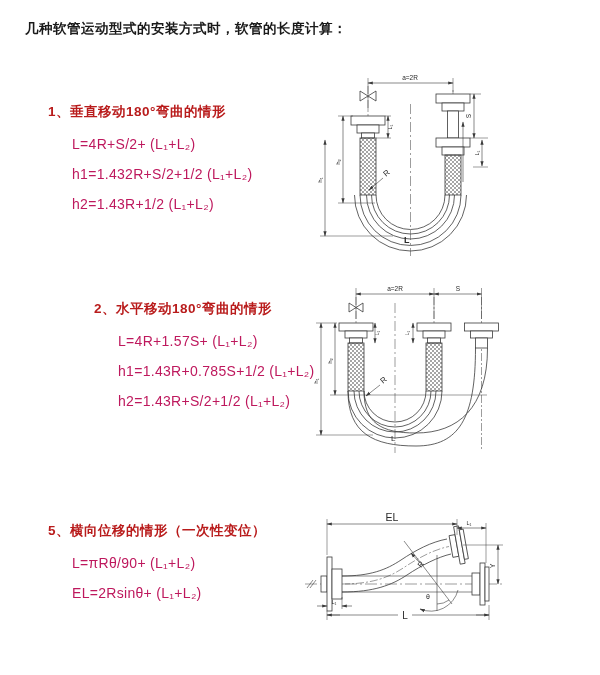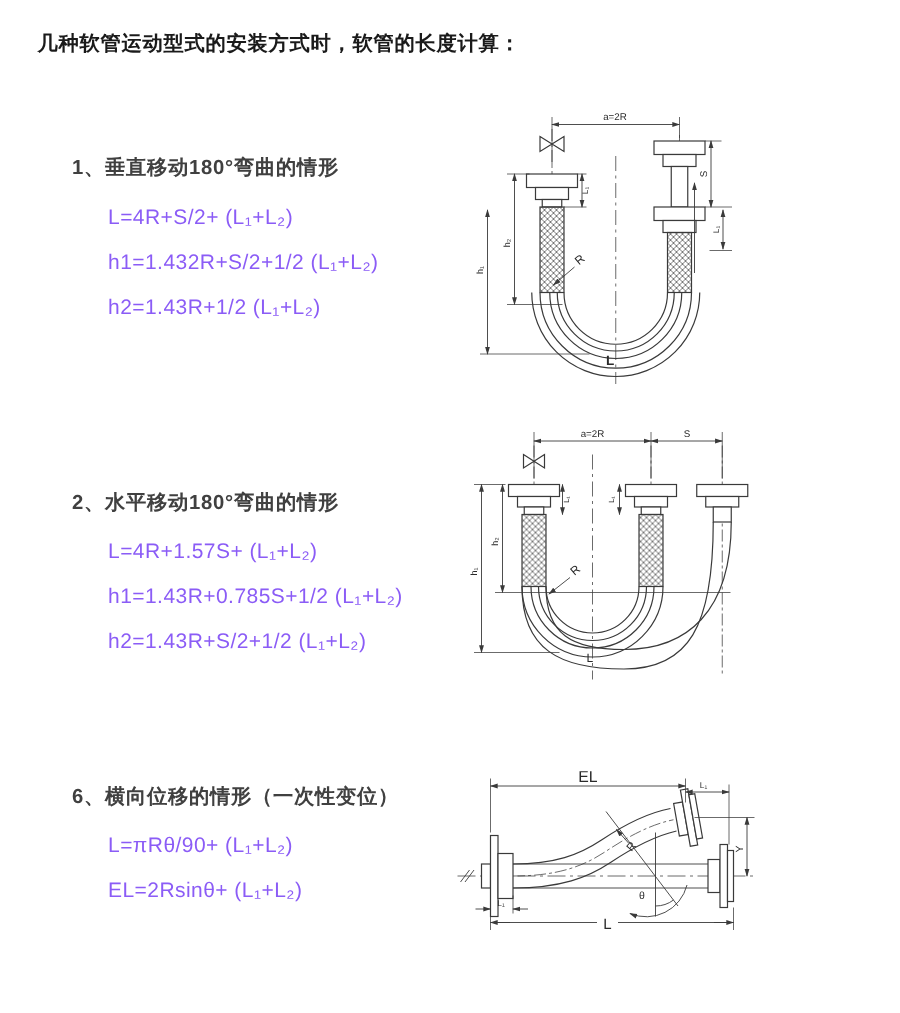--- a/index.html
+++ b/index.html
@@ -6,25 +6,25 @@
   body{
     width:600px;height:675px;background:#ffffff;overflow:hidden;
     font-family:"Liberation Sans","DejaVu Sans",sans-serif;color:#1c1c1c;
   }
   .page{position:relative;width:600px;height:675px;background:#fff;}
   .doc-title{
     position:absolute;left:25px;top:20px;font-size:13.5px;font-weight:bold;
     letter-spacing:0.5px;color:#1a1a1a;
   }
   .section{position:absolute;left:48px;}
-  .sec-heading{font-size:13.5px;font-weight:bold;color:#404040;letter-spacing:0.5px;}
+  .sec-heading{font-size:13.5px;font-weight:bold;color:#b91c1c;letter-spacing:0.5px;}
   .formulas{margin-left:24px;margin-top:8px;}
-  .formula{font-size:14px;line-height:30px;color:#8b5cf6;letter-spacing:0.3px;white-space:pre;}
+  .formula{font-size:14px;line-height:30px;color:#be185d;letter-spacing:0.3px;white-space:pre;}
   #sec1{top:103px;}
-  #sec2{top:326px;}
+  #sec2{top:300px;margin-left:46px;}
   #sec3{top:522px;}
   .diagram{position:absolute;}
   #d1{left:313px;top:70px;}
   #d2{left:313px;top:283px;}
   #d3{left:300px;top:505px;}
   svg{display:block;}
   svg text{font-family:"Liberation Sans","DejaVu Sans",sans-serif;fill:#2a2a2a;}
 </style>
 </head>
 <body>
@@ -45,21 +45,21 @@
   <div class="section" id="sec2">
     <div class="sec-heading">2、水平移动180°弯曲的情形</div>
     <div class="formulas">
       <div class="formula">L=4R+1.57S+ (L₁+L₂)</div>
       <div class="formula">h1=1.43R+0.785S+1/2 (L₁+L₂)</div>
       <div class="formula">h2=1.43R+S/2+1/2 (L₁+L₂)</div>
     </div>
   </div>
 
   <div class="section" id="sec3">
-    <div class="sec-heading">6、横向位移的情形（一次性变位）</div>
+    <div class="sec-heading">5、横向位移的情形（一次性变位）</div>
     <div class="formulas">
       <div class="formula">L=πRθ/90+ (L₁+L₂)</div>
       <div class="formula">EL=2Rsinθ+ (L₁+L₂)</div>
     </div>
   </div>
 
   <svg id="d1" class="diagram" width="272" height="196" viewBox="0 0 272 196">
     <defs>
       <marker id="arr" markerWidth="9" markerHeight="7" refX="8" refY="3.5" orient="auto-start-reverse">
         <polygon points="0,0.8 9,3.5 0,6.2" fill="#3a3a3a"></polygon>

